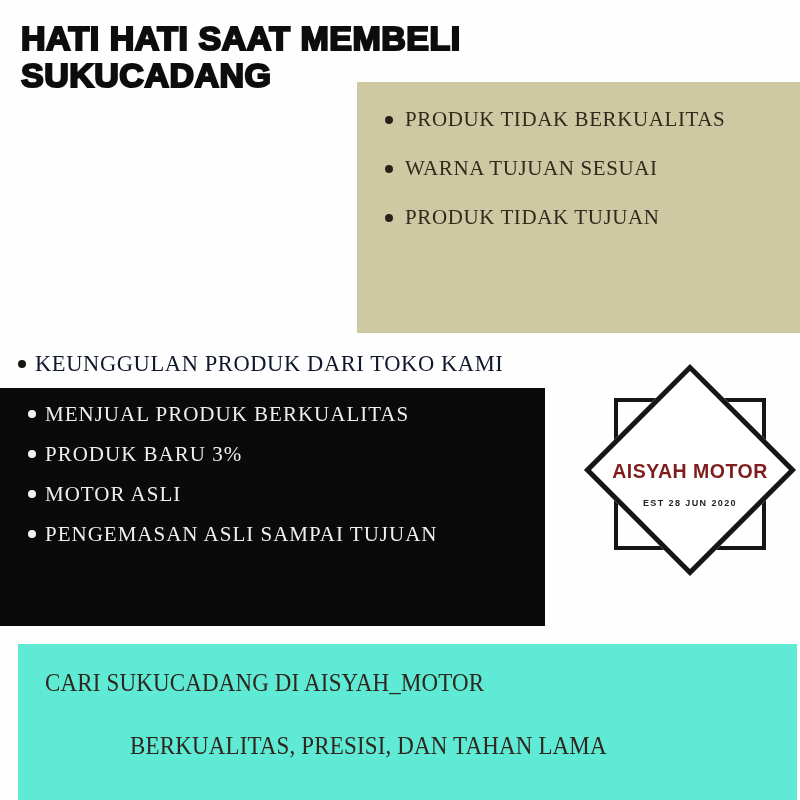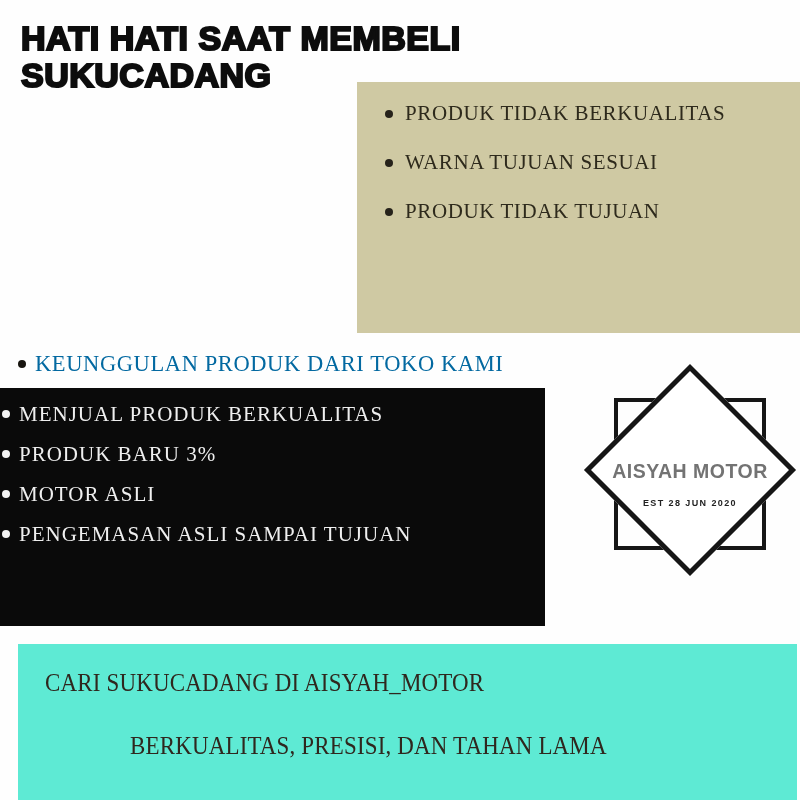--- a/index.html
+++ b/index.html
@@ -14,61 +14,61 @@
     font-family:"Liberation Sans",sans-serif;font-weight:bold;
     font-size:34px;line-height:37px;letter-spacing:.5px;
     color:#0d0d0d;-webkit-text-stroke:2.2px #0d0d0d;
   }
 
   
   .risk-box{
     position:absolute;left:357px;top:82px;width:443px;height:251px;
     background:#cfc9a3;
   }
-  .risk-box .list{padding:7px 0 0 28px;}
+  .risk-box .list{padding:13px 0 0 28px;}
   .li{display:flex;align-items:center;}
   .risk-box .li{height:49px;}
   .dot{width:8px;height:8px;border-radius:50%;background:#26221a;flex:none;}
   .serif{
     font-family:"Liberation Serif",serif;color:#2e2a1c;
     font-size:21px;letter-spacing:.6px;white-space:nowrap;
   }
   .risk-box .serif{margin-left:12px;}
 
   
   .intro-row{position:absolute;left:18px;top:351px;display:flex;align-items:center;}
   .intro-row .dot{background:#17150f;}
-  .intro-row .serif{margin-left:9px;font-size:22.5px;color:#0369a1;}
+  .intro-row .serif{margin-left:9px;font-size:22.5px;color:#0f172a;}
 
   
   .adv-box{
     position:absolute;left:0;top:388px;width:545px;height:238px;
     background:#0a0a0a;
   }
-  .adv-box .list{padding:6px 0 0 2px;}
+  .adv-box .list{padding:6px 0 0 28px;}
   .adv-box .li{height:40px;}
   .adv-box .dot{background:#f2f2f2;}
   .adv-box .serif{margin-left:9px;color:#efefef;letter-spacing:1px;}
 
   
   .logo{position:absolute;left:580px;top:362px;width:220px;height:220px;}
   .logo-square{
     position:absolute;left:34px;top:36px;width:144px;height:144px;
     border:4px solid #161616;
   }
   .logo-diamond{
     position:absolute;left:35px;top:33px;width:140px;height:140px;
     border:5px solid #161616;background:#ffffff;transform:rotate(45deg);
   }
   .logo-text{
     position:absolute;left:0;top:98px;width:220px;text-align:center;z-index:2;
   }
   .logo-name{
     font-family:"Liberation Sans",sans-serif;font-weight:bold;
-    font-size:19.5px;letter-spacing:.5px;color:#737373;white-space:nowrap;
+    font-size:19.5px;letter-spacing:.5px;color:#7f1d1d;white-space:nowrap;
   }
   .logo-est{
     margin-top:15px;font-family:"Liberation Sans",sans-serif;font-weight:bold;
     font-size:9px;letter-spacing:1.4px;color:#222222;white-space:nowrap;
   }
 
   
   .footer-box{
     position:absolute;left:18px;top:644px;width:779px;height:203px;
     background:#5eead4;

